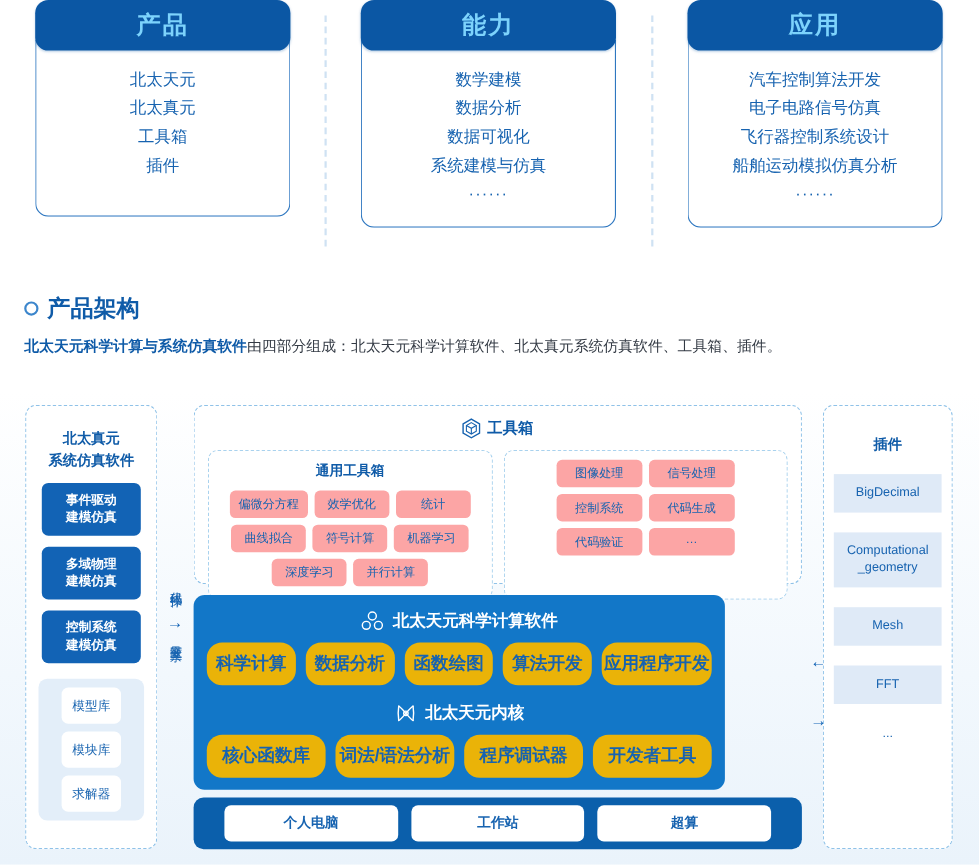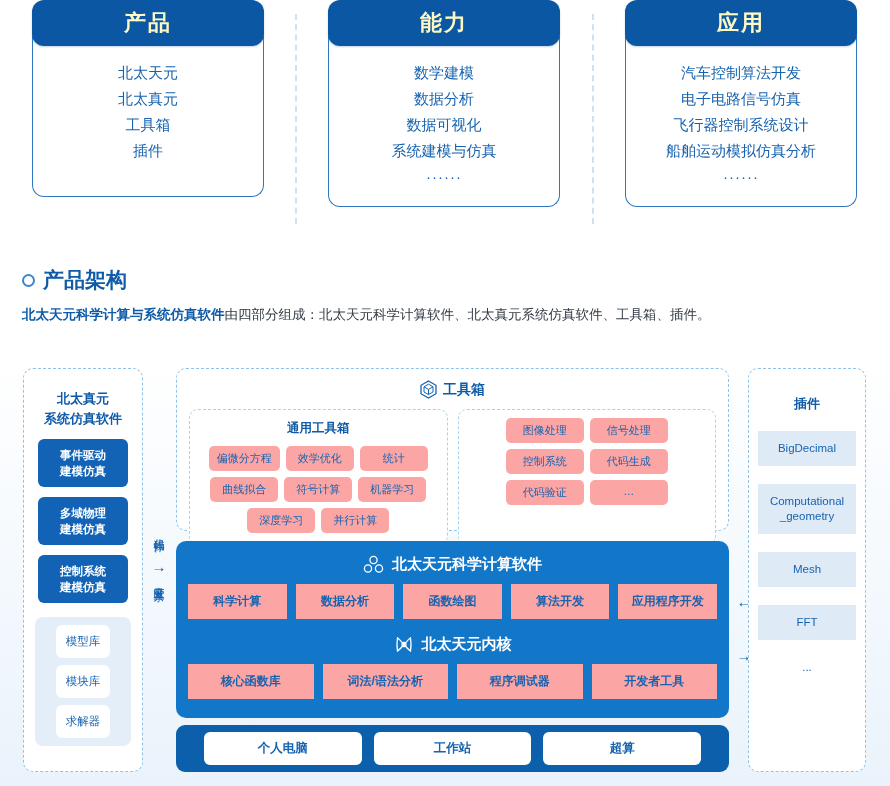--- a/index.html
+++ b/index.html
@@ -29,21 +29,21 @@
   }
   .divider.d1{left:295px;}
   .divider.d2{left:592px;}
 
   .card{
     position:relative;width:232px;
   }
   .card-head{
     height:46px;border-radius:12px;
     background:#0b57a4;
-    color:#fef9c3;
+    color:#7dd3fc;
     font-size:22px;font-weight:bold;
     display:flex;align-items:center;justify-content:center;
     letter-spacing:2px;
     position:relative;z-index:2;
     box-shadow:0 1px 2px rgba(11,87,164,.25);
   }
   .card-body{
     margin-top:-10px;
     border:1px solid #2e77c0;
     border-top:none;
@@ -144,35 +144,35 @@
   .chip{
     background:#fca5a5;border-radius:5px;
     font-size:11px;color:#1763b0;
     padding:5px 8px;white-space:nowrap;
   }
   .tb-sub.general .chip{min-width:52px;text-align:center;}
   .tb-sub.pro .chip{min-width:62px;text-align:center;}
 
   
   .mainpanel{
-    position:absolute;left:176px;top:186px;width:553px;height:177px;
+    position:absolute;left:176px;top:186px;width:483px;height:177px;
     background:#1277c8;border-radius:10px;
   }
   .mp-title{
     color:#fff;font-size:15px;font-weight:bold;
     display:flex;align-items:center;justify-content:center;gap:8px;
     padding-top:14px;
   }
   .mp-title.k{padding-top:16px;}
   .mp-row{
     display:flex;gap:9px;padding:10px 12px 0;justify-content:center;
   }
   .mp-btn{
-    flex:1;background:#fca5a5;border-radius:0;
-    font-size:12px;font-weight:bold;color:#1763b0;
+    flex:1;background:#eab308;border-radius:14px;
+    font-size:16px;font-weight:bold;color:#1763b0;
     text-align:center;padding:9px 2px;white-space:nowrap;
   }
 
   
   .hwbar{
     position:absolute;left:176px;top:370px;width:553px;height:47px;
     background:#0b5fab;border-radius:9px;
     display:flex;align-items:center;gap:12px;padding:0 28px;
     box-sizing:border-box;
   }

